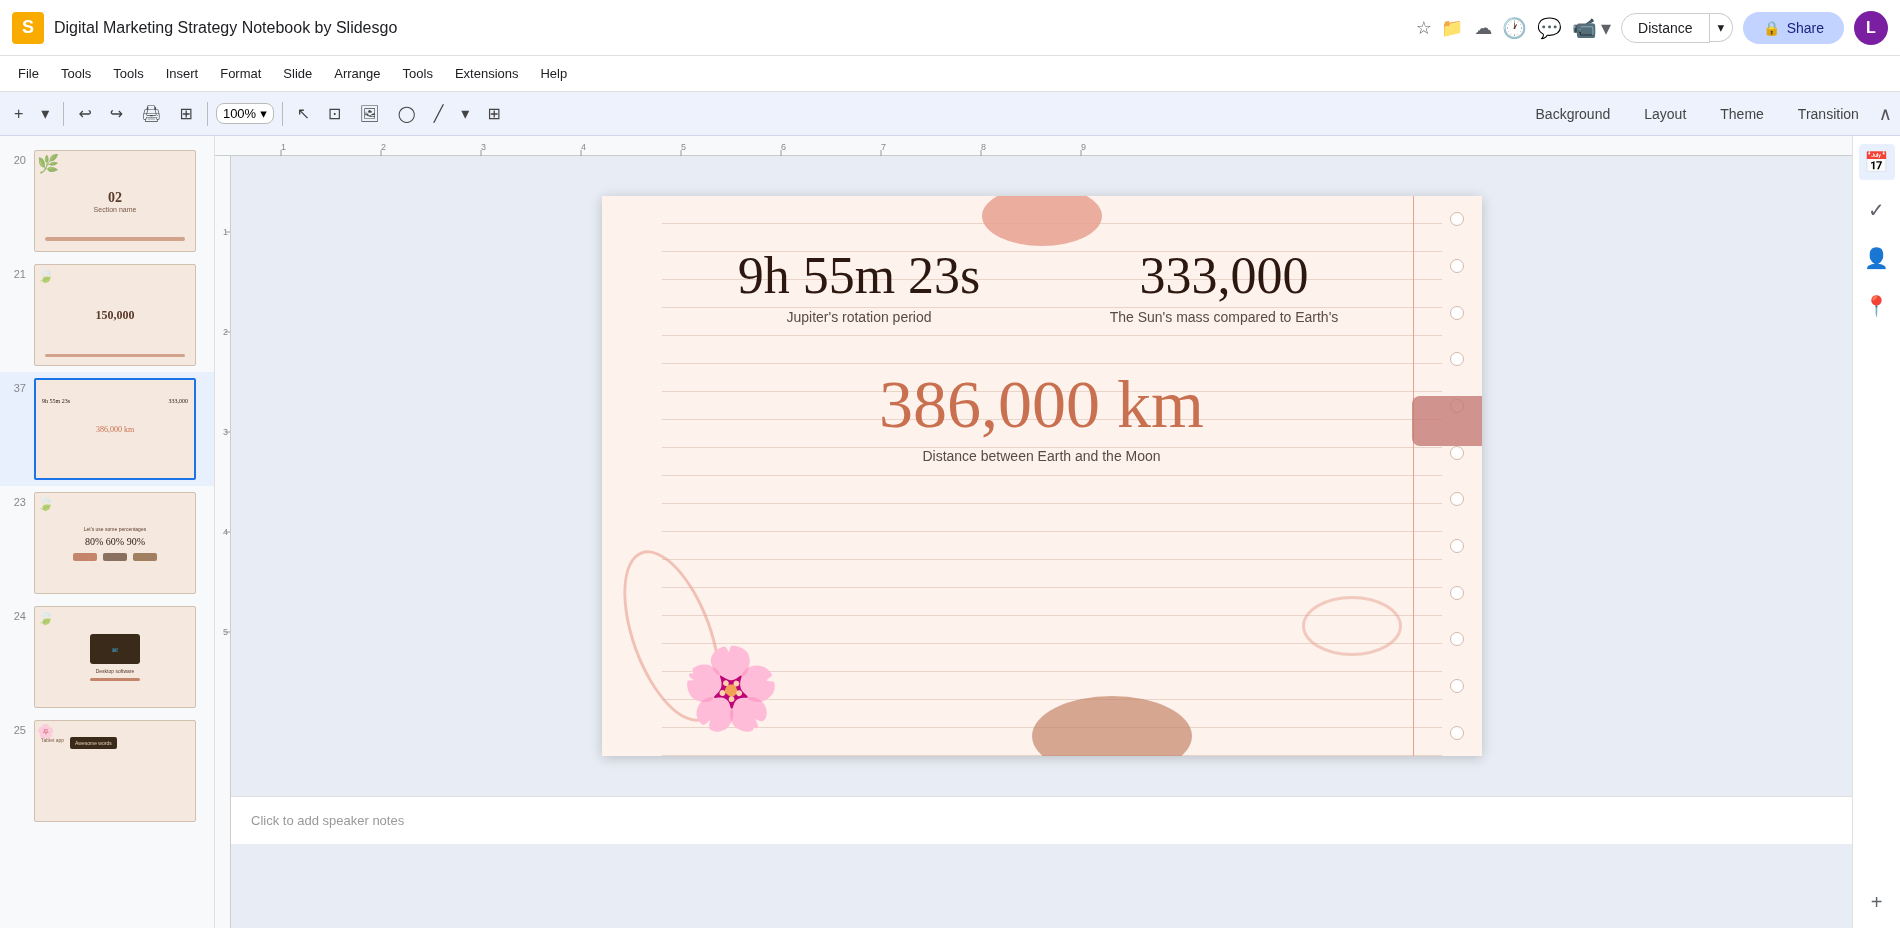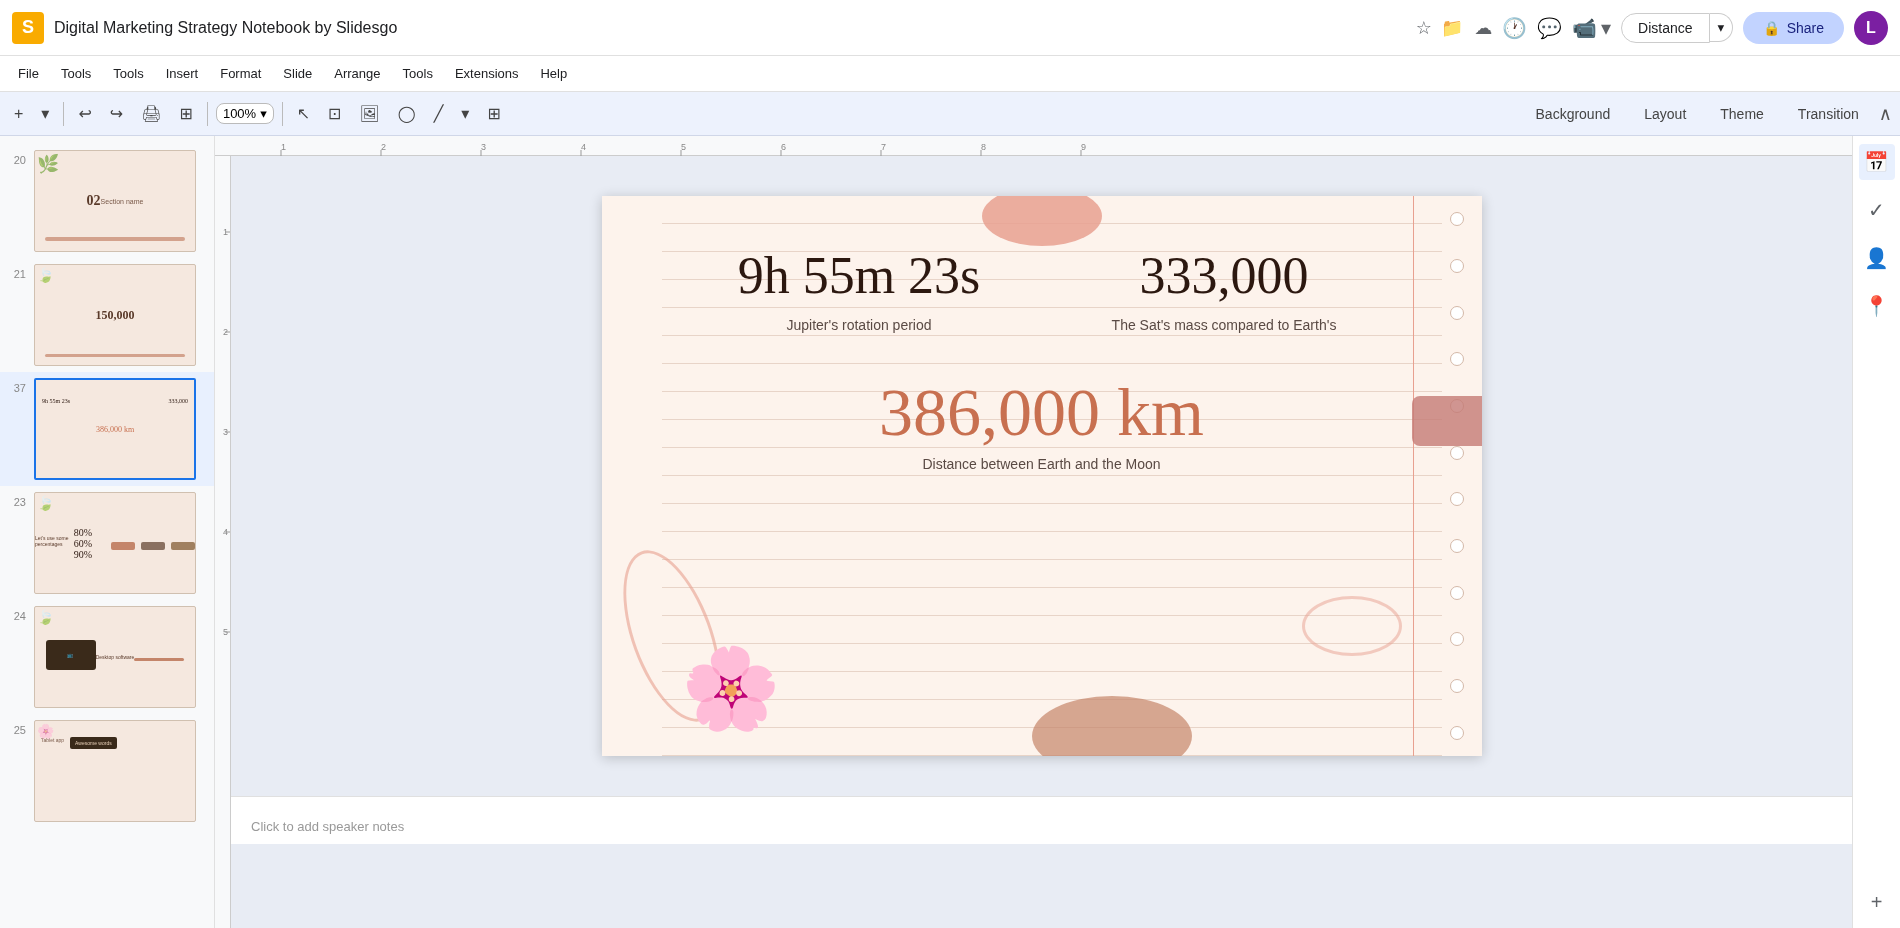--- a/index.html
+++ b/index.html
@@ -184,33 +184,33 @@
       width: 1px; background: #e8a090; z-index: 1;
     }
     
     .slide-content { position: relative; z-index: 3; width: 100%; height: 100%; }
     .stat-grid {
       display: grid; grid-template-columns: 1fr 1fr;
       gap: 10px; padding: 50px 80px 20px 80px;
     }
     .stat-item { display: flex; flex-direction: column; align-items: center; }
     .stat-value { font-family: Georgia, serif; font-size: 52px; color: #2c1810; font-weight: normal; }
-    .stat-label { font-size: 14px; color: #5a4a44; margin-top: 12px; text-align: right; }
+    .stat-label { font-size: 14px; color: #5a4a44; margin-top: 4px; text-align: right; }
     .stat-center {
       display: flex; flex-direction: column; align-items: center;
       padding: 20px 80px;
     }
     .stat-value-lg { font-family: Georgia, serif; font-size: 68px; color: #c87050; font-weight: normal; }
     .stat-label-lg { font-size: 14px; color: #5a4a44; margin-top: 4px; }
 
     
     .speaker-notes {
       width: 100%; background: #fff; border-top: 1px solid #e0e0e0;
       padding: 10px 20px; font-size: 13px; color: #999; flex-shrink: 0;
-      height: 48px; display: flex; align-items: flex-end;
+      height: 48px; display: flex; align-items: center;
     }
 
     
     .right-sidebar {
       width: 48px; background: #fff; border-left: 1px solid #e0e0e0;
       display: flex; flex-direction: column; align-items: center;
       padding: 8px 0; gap: 12px; flex-shrink: 0;
     }
     .sidebar-icon {
       width: 36px; height: 36px; display: flex; align-items: center; justify-content: center;
@@ -219,21 +219,21 @@
     .sidebar-icon.active { background: #e8f0fe; color: #1a73e8; }
 
     
     .canvas-with-ruler { display: flex; flex: 1; flex-direction: column; }
     .canvas-main { display: flex; flex: 1; }
     .ruler-v {
       width: 16px; background: #f8f9fa; border-right: 1px solid #ccc;
       flex-shrink: 0; writing-mode: vertical-rl; display: flex; flex-direction: column;
       align-items: center; font-size: 9px; color: #666; overflow: hidden;
     }
-    .thumb-center { display: flex; flex-direction: row; align-items: center; justify-content: center; height: 100%; }
+    .thumb-center { display: flex; flex-direction: column; align-items: center; justify-content: center; height: 100%; }
 
     .slide-panel::-webkit-scrollbar { width: 4px; }
     .slide-panel::-webkit-scrollbar-thumb { background: #ccc; border-radius: 2px; }
   </style>
 </head>
 <body>
 
 <div class="title-bar">
   <div class="app-logo">
     <span>S</span>
@@ -469,21 +469,21 @@
 
             <div class="slide-content">
 
               <div class="stat-grid">
                 <div class="stat-item">
                   <div class="stat-value">9h 55m 23s</div>
                   <div class="stat-label">Jupiter's rotation period</div>
                 </div>
                 <div class="stat-item">
                   <div class="stat-value">333,000</div>
-                  <div class="stat-label">The Sat's mass compared to Earth's</div>
+                  <div class="stat-label">The Sun's mass compared to Earth's</div>
                 </div>
               </div>
 
               <div class="stat-center">
                 <div class="stat-value-lg">386,000 km</div>
                 <div class="stat-label-lg">Distance between Earth and the Moon</div>
               </div>
 
               <div class="deco-flower">🌸</div>
             </div>

